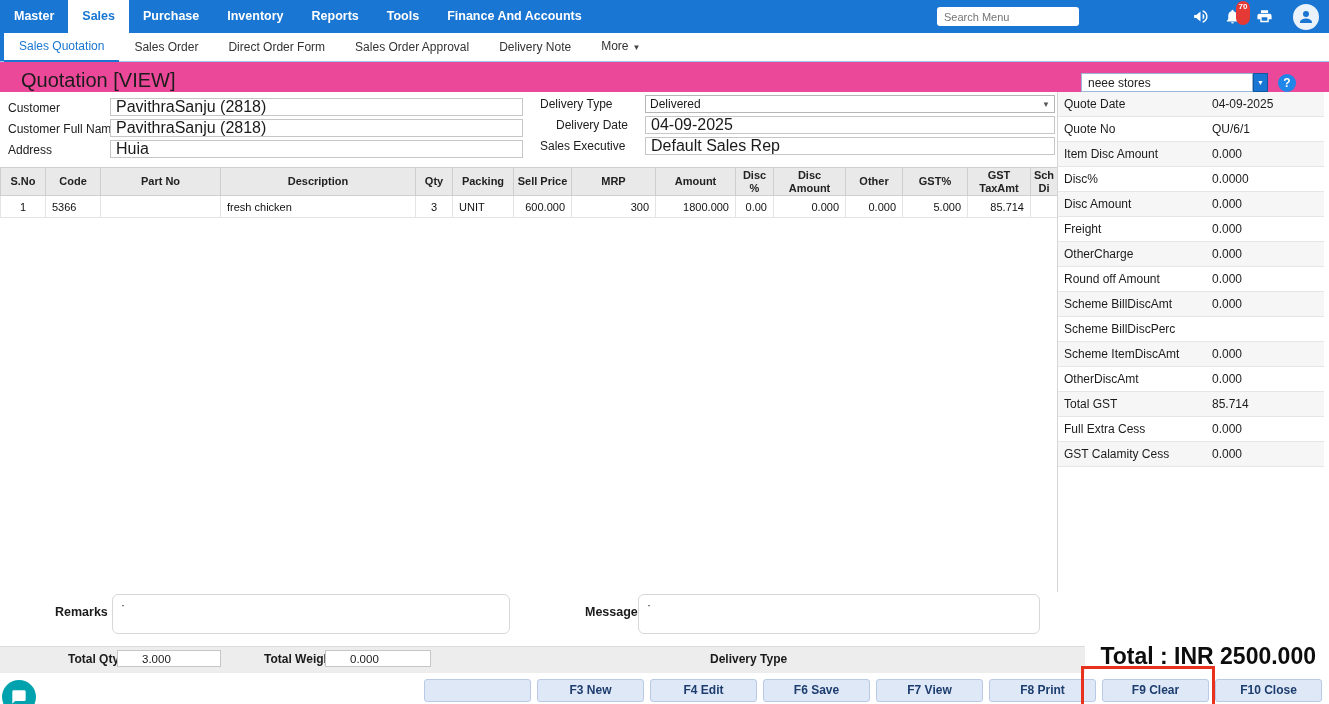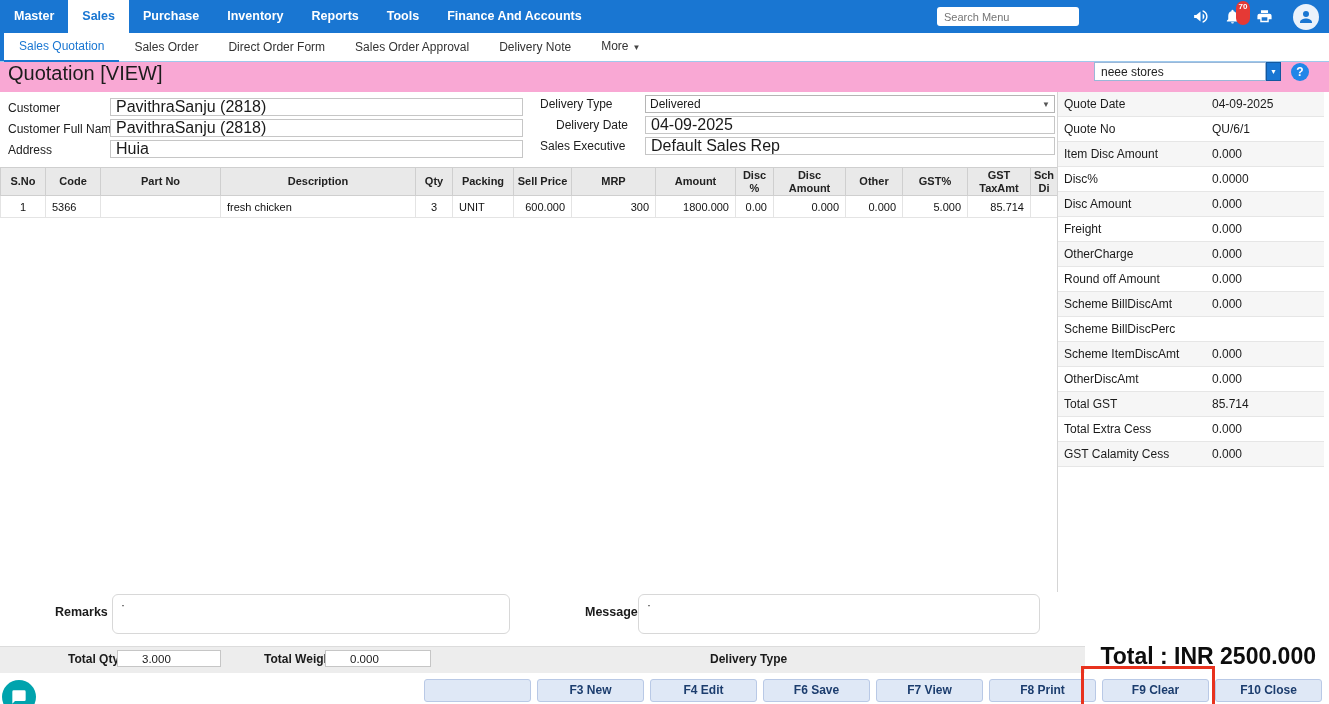--- a/index.html
+++ b/index.html
@@ -29,21 +29,21 @@
   
   .tabbar { position:absolute; top:33px; left:0; width:1329px; height:29px;
             background:#fff; border-bottom:1px solid #9ec9ec; display:flex; align-items:center; }
   .tab-accent { width:4px; height:28px; background:var(--nav-blue,#1976d2); }
   .tab { font-size:12px; color:#333; padding:0 15px; line-height:27px; cursor:pointer; white-space:nowrap; }
   .tab.active { color:var(--nav-blue,#1976d2); border-bottom:2px solid var(--nav-blue,#1976d2); }
   .caret { font-size:8px; color:#444; margin-left:4px; }
 
   
   .titlebar { position:absolute; top:62px; left:0; width:1329px; height:30px;
-              display:flex; align-items:flex-start; padding:0 8px; background:#f9a8d4; }
+              display:flex; align-items:flex-end; padding:0 21px; background:#ec4899; }
   .page-title { font-size:20px; color:#1c1c1c; font-weight:400; }
   .title-right { margin-left:auto; display:flex; align-items:center; gap:10px; margin-right:12px; }
   .store-select { display:flex; align-items:center; }
   .store-input { width:172px; height:19px; border:1px solid #9ab7d8; font-size:12px;
                  padding:0 6px; font-family:inherit; color:#222; }
   .store-arrow { width:15px; height:19px; background:var(--nav-blue,#1976d2); color:#fff;
                  font-size:7px; display:flex; align-items:center; justify-content:center;
                  cursor:pointer; border:1px solid #13589e; }
   .help-icon { width:18px; height:18px; border-radius:50%; background:#2086e8; color:#fff;
                font-size:12px; font-weight:bold; display:flex; align-items:center;
@@ -292,21 +292,21 @@
   </div>
   <div class="sum-row">
     <span class="sum-label">OtherDiscAmt</span>
     <span class="sum-value">0.000</span>
   </div>
   <div class="sum-row">
     <span class="sum-label">Total GST</span>
     <span class="sum-value">85.714</span>
   </div>
   <div class="sum-row">
-    <span class="sum-label">Total Extra Cess</span>
+    <span class="sum-label">Full Extra Cess</span>
     <span class="sum-value">0.000</span>
   </div>
   <div class="sum-row">
     <span class="sum-label">GST Calamity Cess</span>
     <span class="sum-value">0.000</span>
   </div>
 </div>
 
 <span class="area-label" style="left:55px;top:605px;">Remarks</span>
 <textarea class="memo-box" style="left: 112px; top: 594px; width: 398px; height: 40px;">·</textarea>

